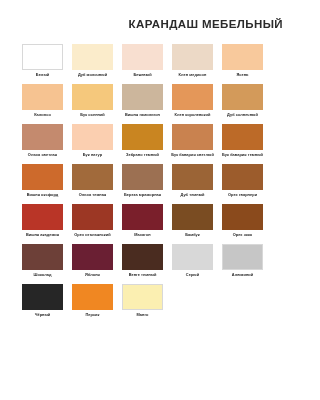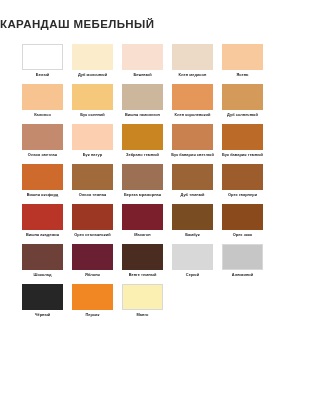--- a/index.html
+++ b/index.html
@@ -15,21 +15,21 @@
     -webkit-font-smoothing: antialiased;
   }
   #page {
     position: relative;
     width: 283px;
     height: 400px;
     background: #ffffff;
     box-sizing: border-box;
   }
   #title {
-    text-align: left;
+    text-align: right;
     font-size: 11.5px;
     font-weight: bold;
     letter-spacing: 0.4px;
     color: #2b2b2b;
     margin: 0;
     padding-top: 17px;
     padding-bottom: 0;
     line-height: 14px;
     white-space: nowrap;
   }

